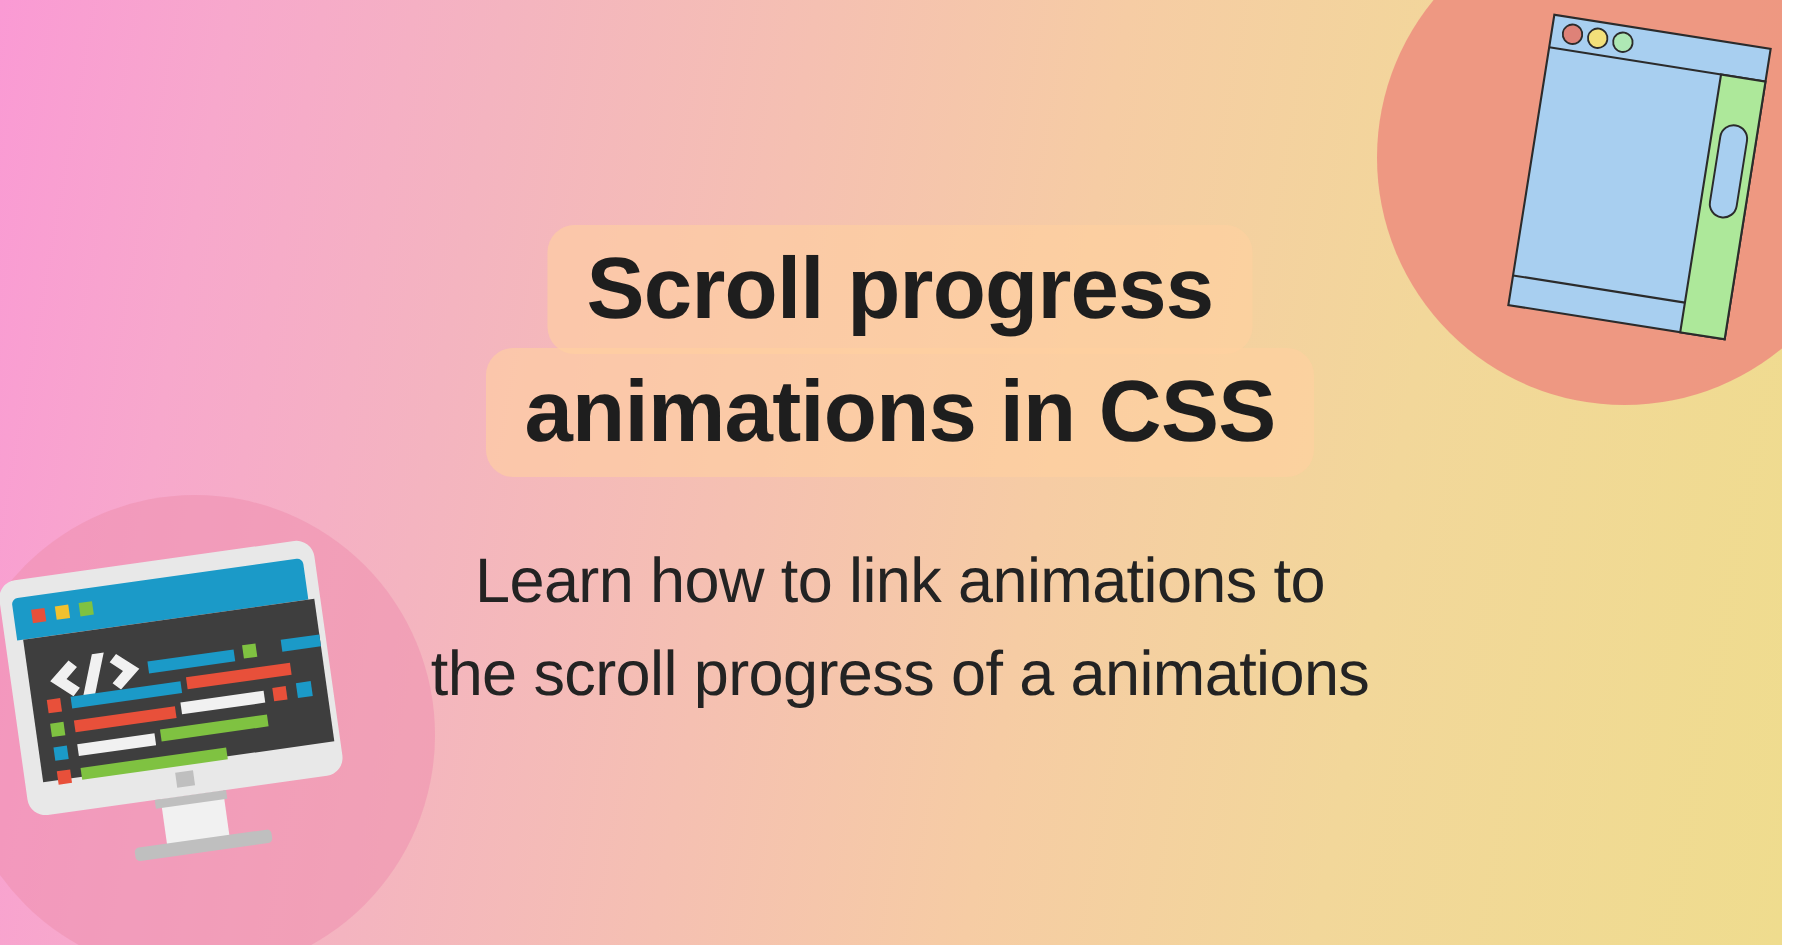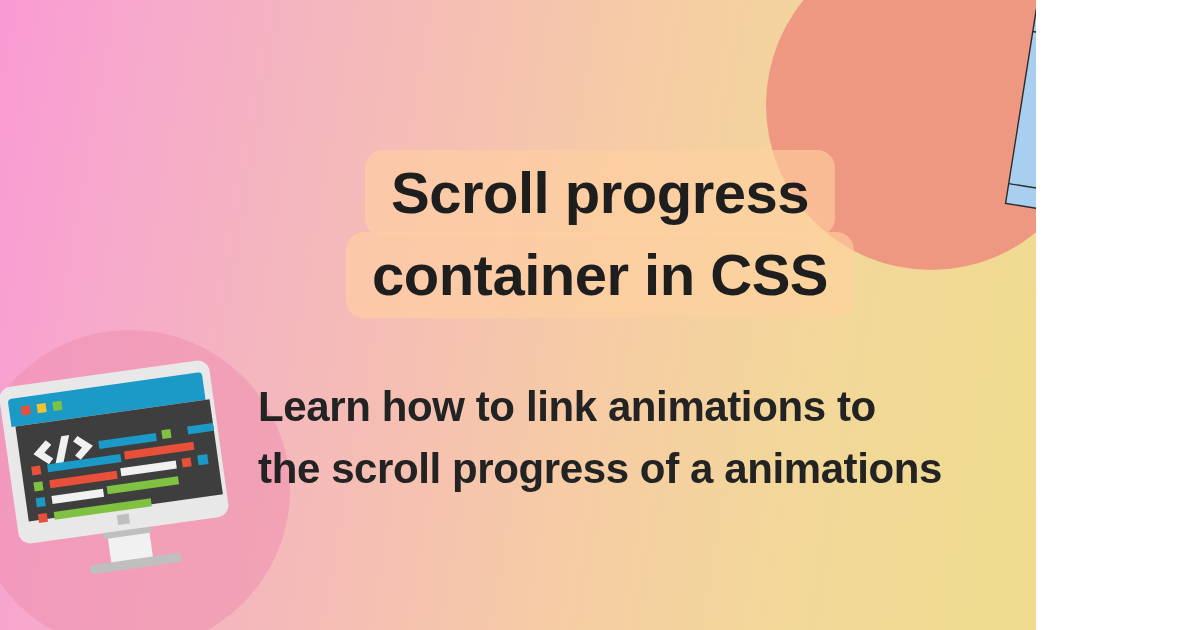--- a/index.html
+++ b/index.html
@@ -5,21 +5,21 @@
   * { margin:0; padding:0; box-sizing:border-box; }
   html, body { width:1200px; height:630px; }
   body {
     font-family: "Liberation Sans", sans-serif;
     overflow:hidden;
     background:#fff;
   }
 
   #card {
     position:relative;
-    width:1036px;
+    width:1188px;
     height:630px;
     overflow:hidden;
     background: linear-gradient(100deg,
         #FA9AD4 0%,
         #F7A8CC 12%,
         #F4B4C0 26%,
         #F5C0B2 42%,
         #F6CCA4 58%,
         #F2D79A 76%,
         #EFDC8E 100%);
@@ -89,25 +89,25 @@
     color:#1E1E1E;
     padding:6px 26px;
     background:rgba(255,209,160,0.62);
     border-radius:18px;
     white-space:nowrap;
   }
   .title-line--1 { border-bottom-left-radius:18px; }
   .title-line--2 { margin-top:-4px; }
 
   #subtitle {
-    margin-top:58px;
-    text-align:left;
+    margin-top:38px;
+    text-align:center;
     font-size:42px;
     line-height:62px;
-    font-weight:700;
+    font-weight:400;
     color:#232323;
     letter-spacing:-0.4px;
     max-width:820px;
   }
   .subtitle-line { display:block; white-space:nowrap; }
 </style>
 </head>
 <body>
 
 <div id="card">
@@ -176,21 +176,21 @@
         <rect x="92" y="162" width="42" height="34" fill="#F1F1F1"></rect>
         <rect x="88" y="162" width="48" height="6" fill="#BFBFBF"></rect>
         <rect x="70" y="192" width="92" height="9" rx="3" fill="#BFBFBF"></rect>
       </g>
     </svg>
   </div>
 
   <div id="text-block">
     <h1 id="title">
       <span class="title-line title-line--1">Scroll progress</span>
-      <span class="title-line title-line--2">container in CSS</span>
+      <span class="title-line title-line--2">animations in CSS</span>
     </h1>
 
     <p id="subtitle">
       <span class="subtitle-line">Learn how to link animations to</span>
       <span class="subtitle-line">the scroll progress of a animations</span>
     </p>
   </div>
 
 </div>
 

